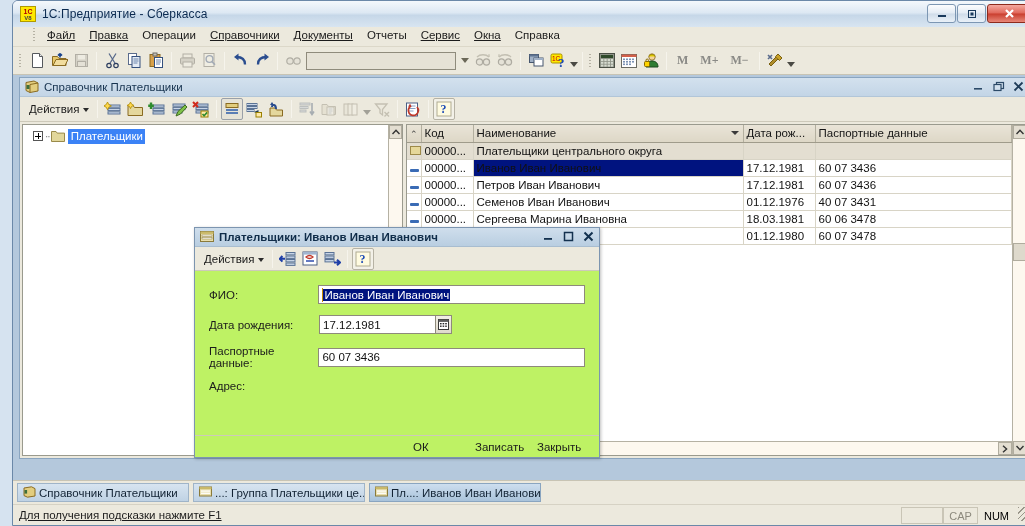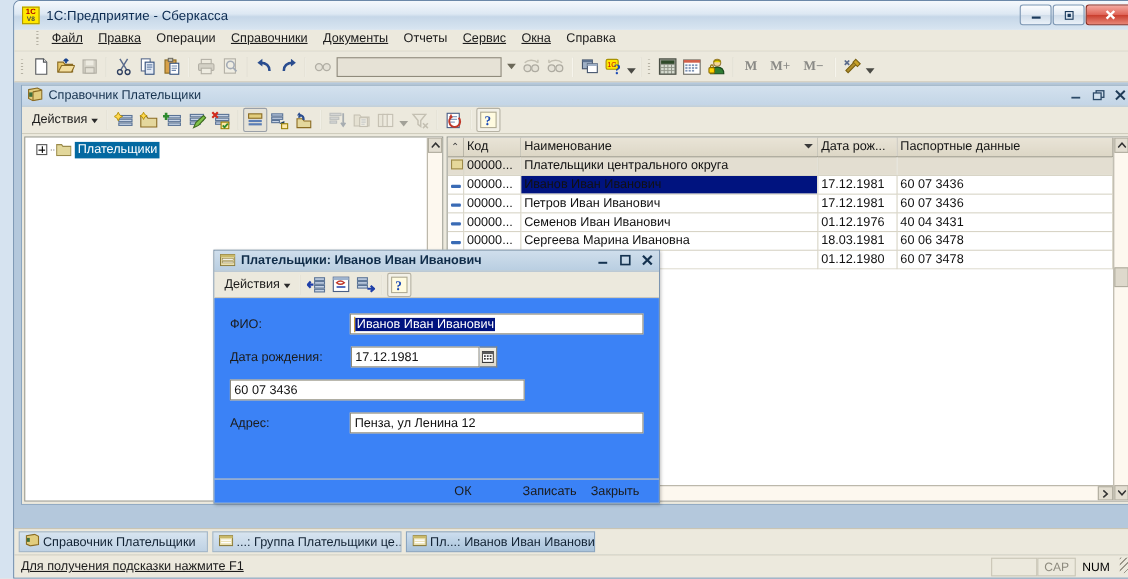--- a/index.html
+++ b/index.html
@@ -147,21 +147,21 @@
   .tree-row { display:flex; align-items:center; height: 16px; padding-left: 10px; margin-top: 3px;}
   .tree-exp {
     width: 10px; height: 10px; border: 1px solid #555; background:#fff;
     position: relative; margin-right: 2px; flex:0 0 10px;
   }
   .tree-exp:before{content:"";position:absolute;left:1px;top:4px;width:6px;height:1px;background:#000;}
   .tree-exp:after{content:"";position:absolute;left:4px;top:1px;width:1px;height:6px;background:#000;}
   .dots { color:#777; font-size:10px; margin-right:1px; letter-spacing:-1px;}
   .folder-ico { width:14px;height:12px;margin-right:3px;flex:0 0 14px;}
   .tree-label {
-    background: #0369a1; color:#fff; font-size:11.5px; padding: 0 2px 1px 3px; line-height:14px;
+    background: #3b82f6; color:#fff; font-size:11.5px; padding: 0 2px 1px 3px; line-height:14px;
   }
   .vscroll {
     position:absolute; right:0; top:0; width: 14px; bottom: 0;
     background: #fdf8ef; border-left: 1px solid #b5b1a3;
     display:flex;flex-direction:column;justify-content:space-between;
   }
   .sb-btn { height:14px; background:#e3ded1; border:1px solid #b0ac9e; display:flex;align-items:center;justify-content:center;}
   .sb-thumb { background:#ded9cc; border:1px solid #b0ac9e; }
 
   
@@ -210,21 +210,21 @@
     height: 19px; flex:0 0 19px;
     background: linear-gradient(to bottom,#cfdeec 0%, #b9cee1 100%);
     display:flex; align-items:center; padding-left:5px; position:relative;
     border-bottom:1px solid #a8bdd0;
   }
   #dlg-title .dtitle { font-size:11.5px; color:#0f2c49; font-weight:bold; margin-left:5px;}
   #dlg-toolbar {
     flex:0 0 24px; height:24px; background:#ece9dd; display:flex; align-items:center;
     padding-left:5px; border-bottom:1px solid #cdc9ba;
   }
-  #dlg-form { flex:1 1 auto; background:#3b82f6; position:relative; padding: 14px 14px 0 14px;}
+  #dlg-form { flex:1 1 auto; background:#bef264; position:relative; padding: 14px 14px 0 14px;}
   .frow { display:flex; align-items:center; margin-bottom: 11px; }
   .flabel { font-size:11.5px; color:#1b1b1b; }
   .finput {
     background:#fff; border:1px solid #8e8a7b; height:19px;
     font-size:11.5px; padding: 1px 3px; color:#111; display:flex;align-items:center;
     overflow:hidden; white-space:nowrap;
   }
   .finput .seltext { background:#00137f; color:#fff; padding: 0 1px;}
   .caret { width:1px; height:14px; background:#c98b00; margin-right:0px; }
   .calbtn { width:16px;height:19px;border:1px solid #8e8a7b;border-left:none;
@@ -757,21 +757,21 @@
                     <td>00000...</td>
                     <td>Петров Иван Иванович</td>
                     <td>17.12.1981</td>
                     <td>60 07 3436</td>
                   </tr>
                   <tr>
                     <td class="ico-cell"><span class="row-dash"></span></td>
                     <td>00000...</td>
                     <td>Семенов Иван Иванович</td>
                     <td>01.12.1976</td>
-                    <td>40 04 3431</td>
+                    <td>40 07 3431</td>
                   </tr>
                   <tr>
                     <td class="ico-cell"><span class="row-dash"></span></td>
                     <td>00000...</td>
                     <td>Сергеева Марина Ивановна</td>
                     <td>18.03.1981</td>
                     <td>60 06 3478</td>
                   </tr>
                   <tr>
                     <td class="ico-cell"><span class="row-dash"></span></td>
@@ -914,29 +914,27 @@
                   <rect x="4.6" y="4" width="1.6" height="1.4"></rect>
                   <rect x="7.2" y="4" width="1.6" height="1.4"></rect>
                   <rect x="2" y="6.5" width="1.6" height="1.4"></rect>
                   <rect x="4.6" y="6.5" width="1.6" height="1.4"></rect>
                   <rect x="7.2" y="6.5" width="1.6" height="1.4"></rect>
                 </g>
               </svg>
           </div>
         </div>
         <div class="frow">
+          <div class="flabel" style="width:110px">Паспортные данные:</div>
           <div class="finput" style="width:268px">
             <span>60 07 3436</span>
           </div>
         </div>
         <div class="frow">
           <div class="flabel" style="width:110px">Адрес:</div>
-          <div class="finput" style="width:268px">
-            <span>Пенза, ул Ленина 12</span>
-          </div>
         </div>
 
         <div id="dlg-footer">
           <div class="dbtn">ОК</div>
           <div class="dbtn">Записать</div>
           <div class="dbtn">Закрыть</div>
         </div>
       </div>
     </div>
 

